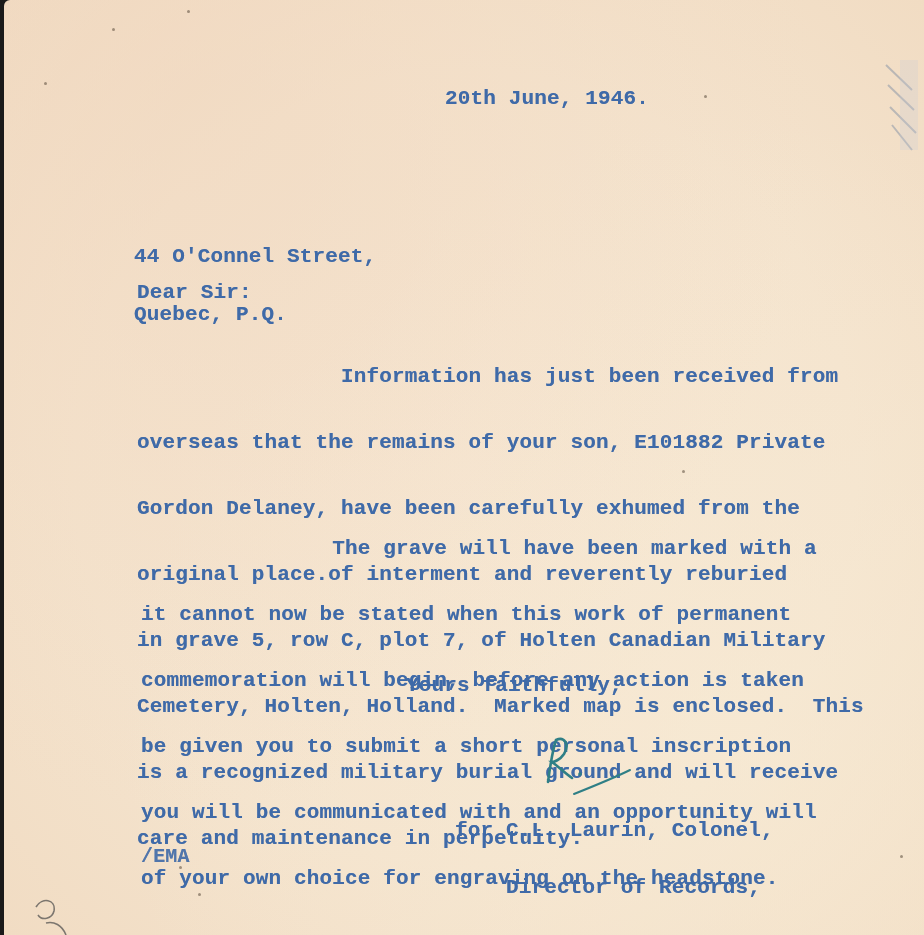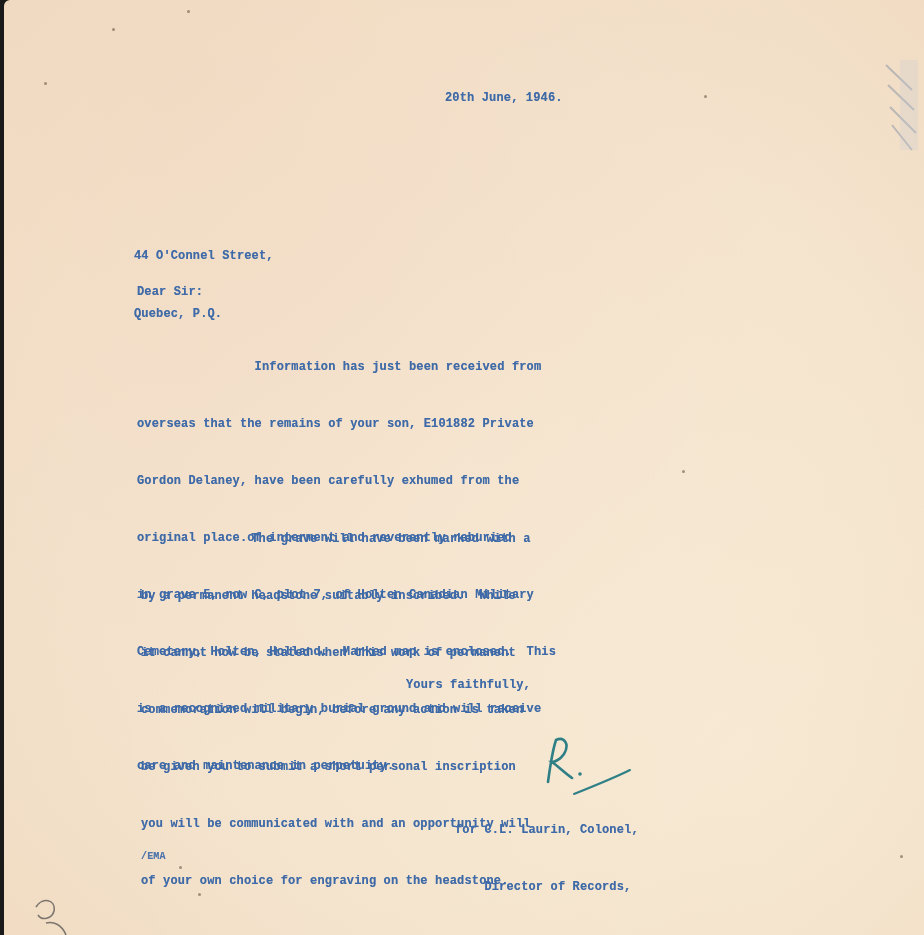--- a/index.html
+++ b/index.html
@@ -14,37 +14,37 @@
       radial-gradient(ellipse at 20% 10%, rgba(240,214,190,0.55), transparent 60%),
       radial-gradient(ellipse at 80% 80%, rgba(248,236,214,0.6), transparent 60%),
       radial-gradient(ellipse at 50% 50%, #f6e6d2 0%, #f4e3cd 60%, #f1dcc3 100%);
     border-top-left-radius: 6px;
   }
   .type {
     position: absolute;
     font-family: "Liberation Mono", "DejaVu Sans Mono", monospace;
     font-weight: bold;
     color: #3f6aa8;
-    font-size: 12px;
+    font-size: 21px;
     letter-spacing: 0.15px;
     white-space: pre;
     line-height: 19px;
     text-shadow: 0 0 0.6px rgba(63,106,168,0.6);
   }
   .date { left: 441px; top: 89px; }
   .addr { left: 130px; top: 209px; }
   .addr div { height: 19.5px; }
   .salutation { left: 133px; top: 283px; }
   .para1 { left: 133px; top: 320px; }
-  .para1 div, .para2 div { height: 19px; }
+  .para1 div, .para2 div { height: 19px; margin-top: 9px; }
   .para2 { left: 137px; top: 492px; }
   .closing { left: 402px; top: 676px; }
   .sig { left: 451px; top: 783px; }
   .sig div { height: 19px; }
-  .ref { left: 137px; top: 847px; font-size: 10px; opacity: 0.9; }
+  .ref { left: 137px; top: 847px; font-size: 20px; opacity: 0.9; }
   .pencil {
     position: absolute; left: 878px; top: 55px; width: 40px; height: 100px;
   }
   .signature-mark { position: absolute; left: 530px; top: 732px; width: 110px; height: 70px; }
   .corner-scribble { position: absolute; left: 28px; top: 895px; width: 60px; height: 40px; }
   .speck { position: absolute; width: 3px; height: 3px; border-radius: 50%; background: #5a4a3a; opacity: 0.55; }
 </style>
 </head>
 <body>
 
@@ -70,21 +70,20 @@
     <div>Gordon Delaney, have been carefully exhumed from the</div>
     <div>original place.of interment and reverently reburied</div>
     <div>in grave 5, row C, plot 7, of Holten Canadian Military</div>
     <div>Cemetery, Holten, Holland.  Marked map is enclosed.  This</div>
     <div>is a recognized military burial ground and will receive</div>
     <div>care and maintenance in perpetuity.</div>
   </div>
 
   <div class="type para2">
     <div>               The grave will have been marked with a</div>
-    <div>by a permanent headstone suitably inscribed.  While</div>
     <div>it cannot now be stated when this work of permanent</div>
     <div>commemoration will begin, before any action is taken</div>
     <div>be given you to submit a short personal inscription</div>
     <div>you will be communicated with and an opportunity will</div>
     <div>of your own choice for engraving on the headstone.</div>
     
     
   </div>
 
   <div class="type closing">Yours faithfully,</div>

